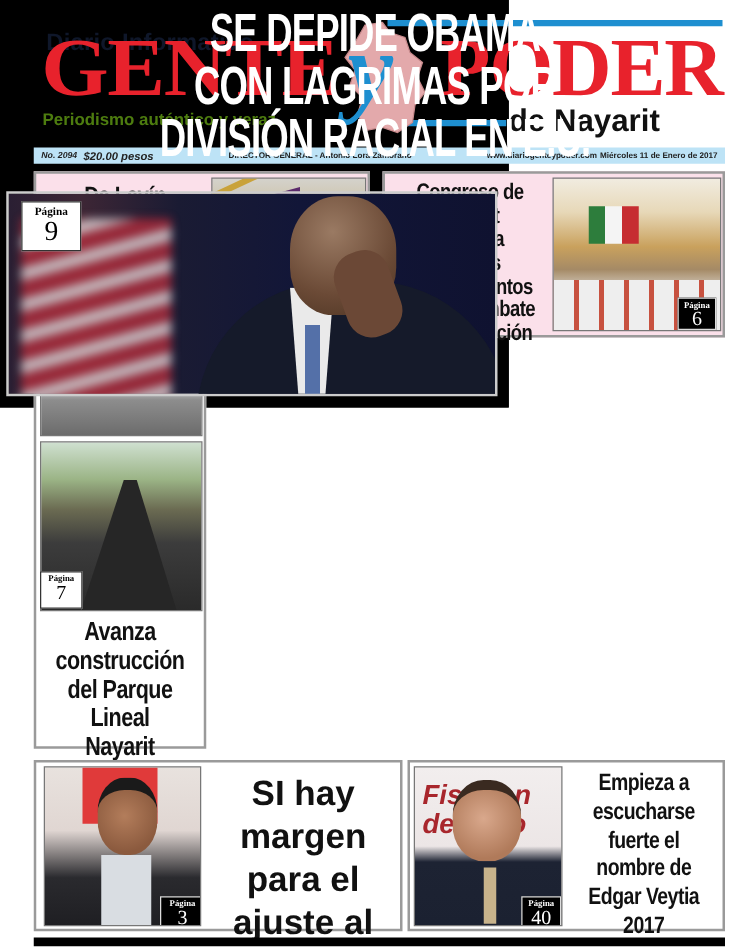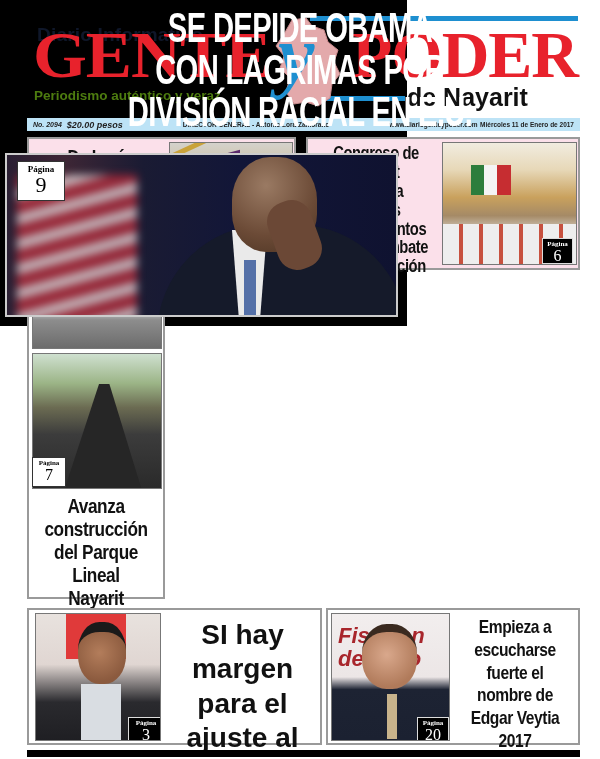--- a/index.html
+++ b/index.html
@@ -214,19 +214,19 @@
   <div class="headline">SI hay margen para el ajuste al preclo de la gasollna: Contadores</div>
 </article>
 
 <article class="box" id="story-veytia">
   <div class="photo">
     <div class="red-text">Fis&nbsp;&nbsp;Gen<br>de&nbsp;&nbsp;&nbsp;ado</div>
     <div class="face2"></div>
     <div class="tie2"></div>
     <div class="page-badge">
       <span class="lbl">Página</span>
-      <span class="num">20</span>
+      <span class="num">40</span>
     </div>
   </div>
   <div class="headline condensed">Empieza a escucharse fuerte el nombre de Edgar Veytia 2017</div>
 </article>
 
 <div class="footer-bar"></div>
 
 </body></html>

